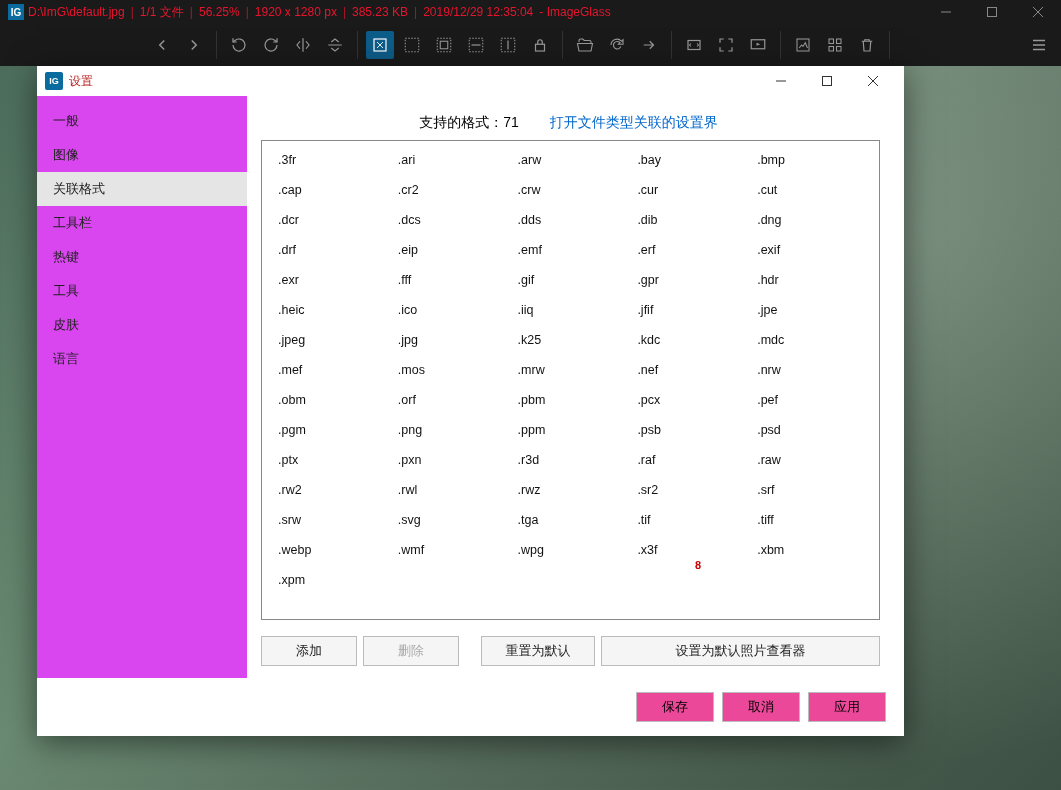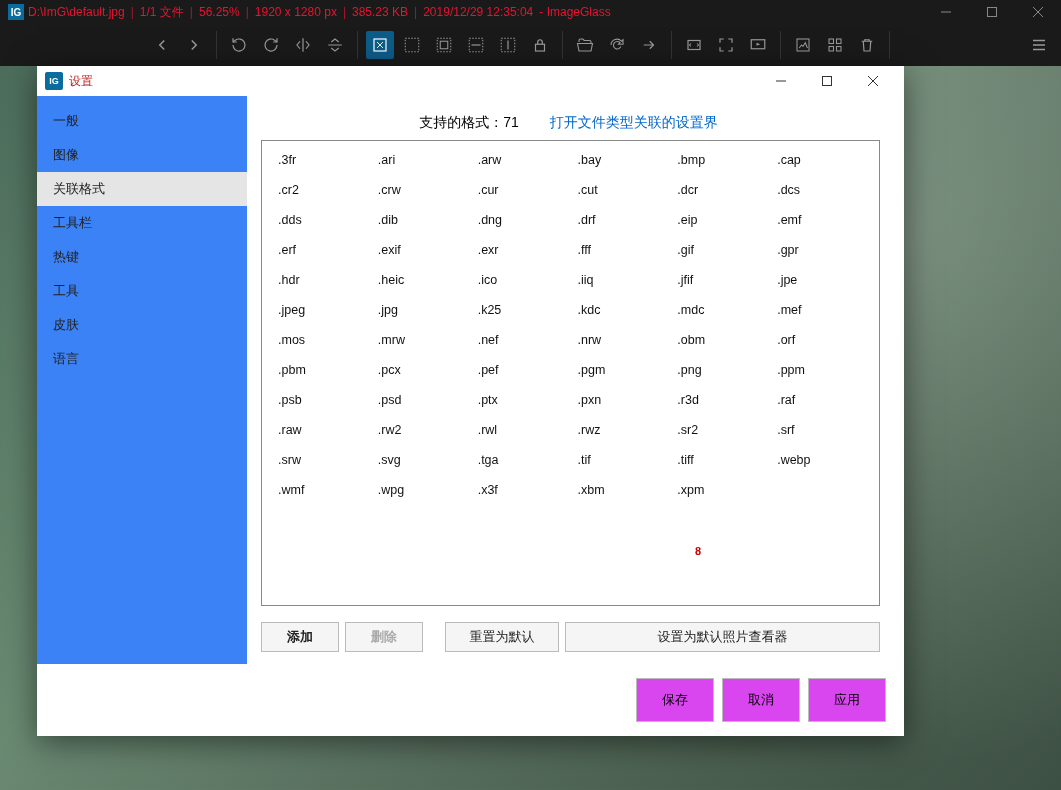--- a/index.html
+++ b/index.html
@@ -25,41 +25,41 @@
 
 
 .settings-window { position:absolute; top:66px; left:37px; width:867px; height:670px; background:#fff; box-shadow:0 6px 30px rgba(0,0,0,0.5); z-index:20; display:flex; flex-direction:column; }
 .settings-titlebar { height:30px; display:flex; align-items:center; padding:0 8px; background:#fff; }
 .settings-titlebar .s-icon { width:18px; height:18px; background:#0a6b9e; margin-right:6px; display:flex; align-items:center; justify-content:center; color:#fff; font-size:9px; font-weight:bold; border-radius:2px; }
 .settings-titlebar .s-title { color:#b91c1c; font-size:12px; flex:1; }
 .settings-titlebar .s-controls { display:flex; }
 .settings-titlebar .s-btn { width:46px; height:30px; display:flex; align-items:center; justify-content:center; color:#333; font-size:14px; margin-top:-4px; margin-bottom:-4px; }
 
 .settings-body { flex:1; display:flex; min-height:0; }
-.sidebar { width:210px; background:#3b82f6; padding-top:8px; }
+.sidebar { width:210px; background:#d946ef; padding-top:8px; }
 .sidebar-item { padding:8px 16px; font-size:13px; color:#222; cursor:pointer; }
 .sidebar-item.selected { background:#e5e5e5; }
 
 .content { flex:1; display:flex; flex-direction:column; padding:18px 24px 12px 14px; }
 .content-header { display:flex; justify-content:center; align-items:center; font-size:14px; margin-bottom:8px; padding-right:4px; }
 .content-header .link { color:#0066cc;margin-left:31px; }
 
 .formats-box { flex:1; border:1px solid #888; padding:10px 12px; overflow:auto; position:relative; }
-.formats-grid { display:grid; grid-template-columns: repeat(6, 1fr); gap: 12px 6px; }
+.formats-grid { display:grid; grid-template-columns: repeat(5, 1fr); gap: 12px 6px; }
 .fmt { font-size:12.5px; color:#111; padding:2px 4px; }
 
 .action-row { display:flex; gap:6px; margin-top:16px; }
 .action-row .btn { height:30px; border:1px solid #bbb; background:#f5f5f5; font-size:13px; display:flex; align-items:center; justify-content:center; color:#222; }
 .action-row .btn.disabled { color:#aaa; }
-.btn-small { width:78px;font-weight:bold; }
+.btn-small { width:96px; }
 .btn-med { width:114px;margin-left:16px; }
 .btn-large { flex:1; }
 
 .footer { display:flex; justify-content:flex-end; gap:8px; padding:14px 18px; }
-.footer .fbtn { width:78px; height:44px; border:1px solid #bbb; background:#d946ef; font-size:13px; display:flex; align-items:center; justify-content:center; cursor:pointer; }
+.footer .fbtn { width:78px; height:30px; border:1px solid #bbb; background:#ec4899; font-size:13px; display:flex; align-items:center; justify-content:center; cursor:pointer; }
 
 .red-glyph { position:absolute; right:178px; bottom:48px; color:#c00; font-size:11px; font-weight:bold; }
 </style>
 </head>
 <body>
 
 <div class="desktop-bg"></div>
 
 <div class="main-titlebar">
   <div class="ig-icon">IG</div>

